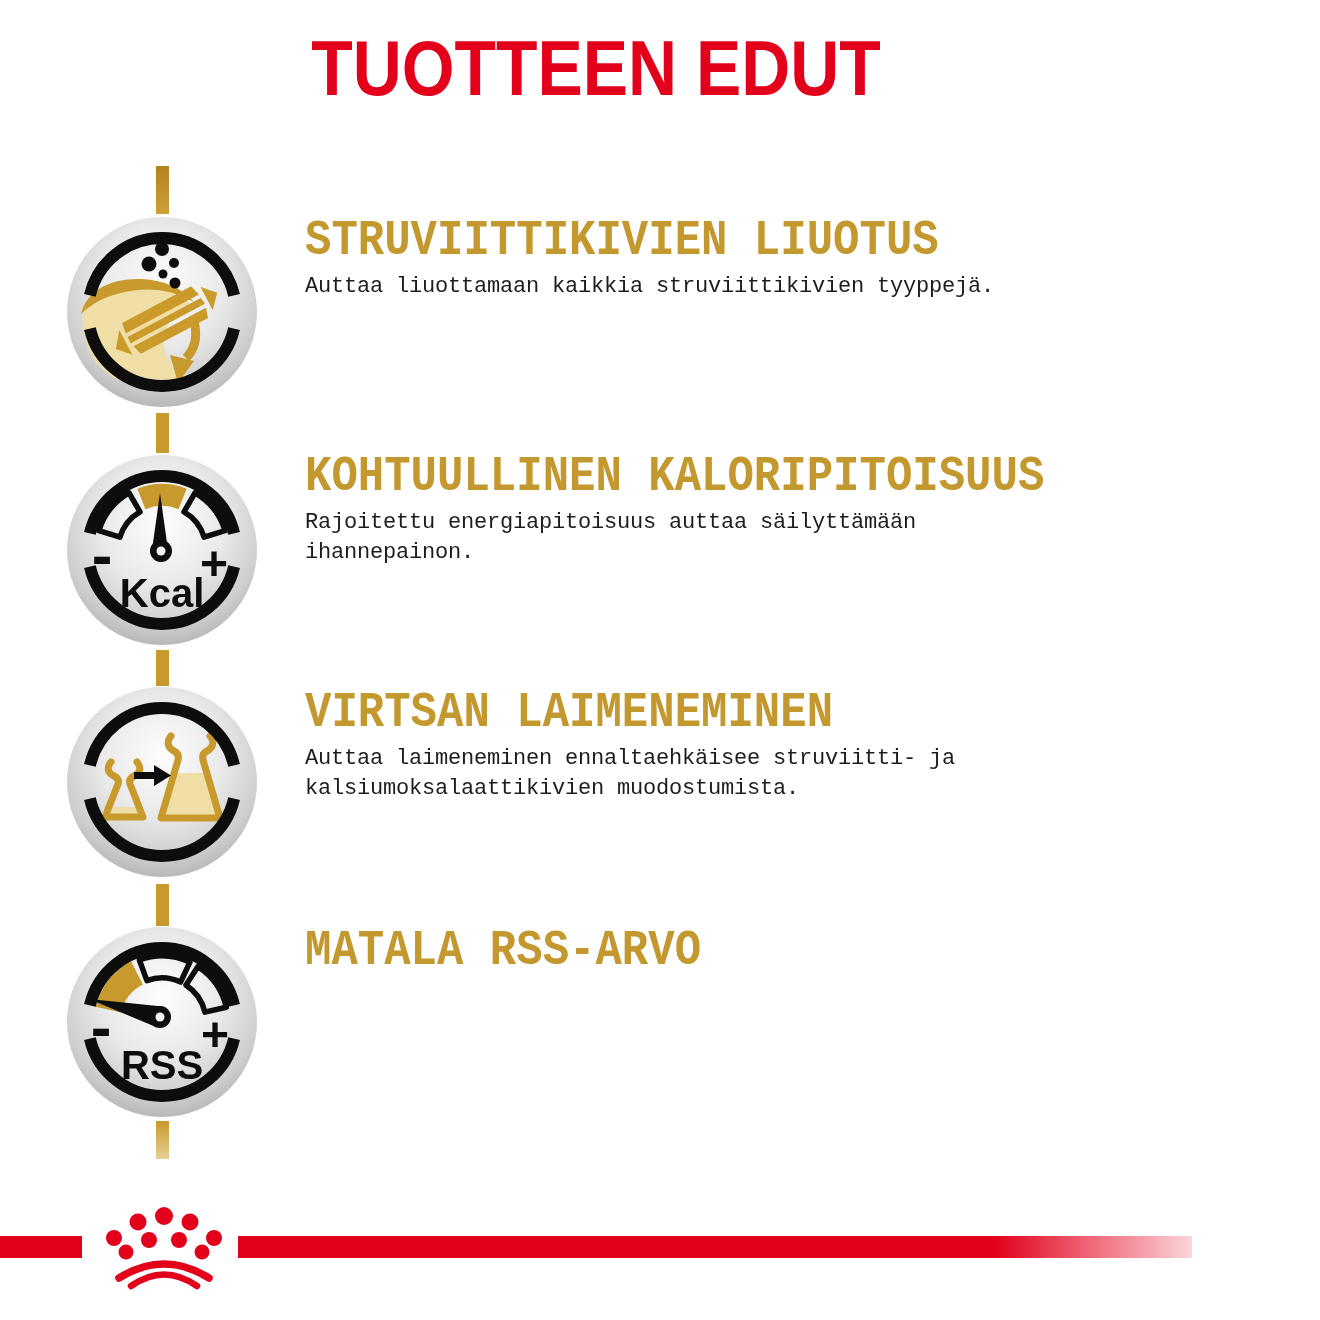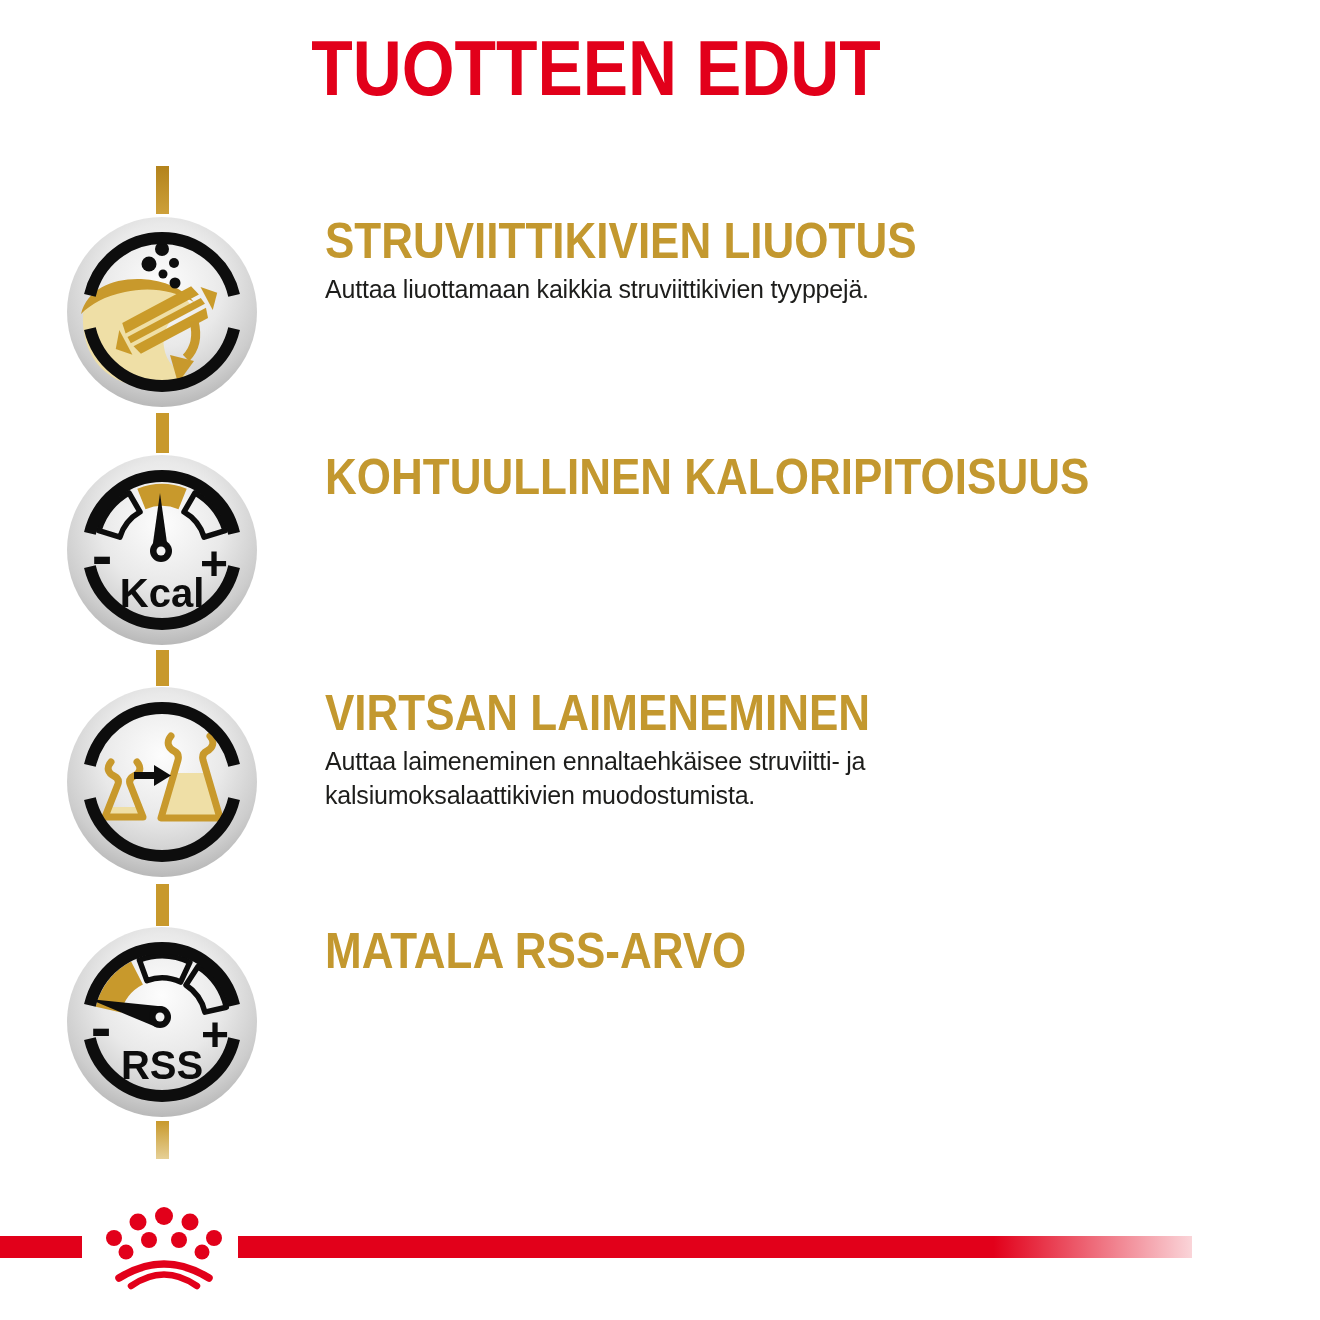--- a/index.html
+++ b/index.html
@@ -5,24 +5,24 @@
   html,body{margin:0;padding:0;background:#fff;}
   .page{position:relative;width:1192px;height:1320px;background:#fff;overflow:hidden;
         font-family:"Liberation Sans","DejaVu Sans",sans-serif;}
   .title{position:absolute;top:28px;left:0;width:100%;text-align:center;margin:0;
          font-size:78px;font-weight:bold;letter-spacing:0;line-height:1.05;
          transform:scaleX(0.87);transform-origin:center;color:#E2001A;}
   .connector{position:absolute;left:156px;width:13px;background:#C8992C;}
   .connector.fade-top{background:linear-gradient(to bottom,#B3831C,#CDA03A);}
   .connector.fade-bottom{background:linear-gradient(to bottom,#C8992C,#E6D096);}
   .icon{position:absolute;left:67px;width:190px;height:190px;}
-  .benefit-text{position:absolute;left:325px;width:960px;}
+  .benefit-text{position:absolute;left:305px;width:960px;font-family:Liberation Mono, monospace;}
   .benefit-text h2{margin:0;font-size:50px;font-weight:bold;line-height:1.0;color:#C3982F;
                    transform:scaleX(0.88);transform-origin:left;white-space:nowrap;}
-  .benefit-text p{margin:6px 0 0 0;font-size:25px;line-height:1.36;color:#1D1D1B;
+  .benefit-text p{margin:6px 0 0 0;font-size:22px;line-height:1.36;color:#1D1D1B;
                   white-space:pre-line;letter-spacing:-0.2px;}
   .bar{position:absolute;top:1236px;height:22px;background:#E2001A;}
   .bar.bar-left{left:0;width:82px;}
   .bar.bar-right{left:238px;width:994px;
        background:linear-gradient(to right,#E2001A 0%,#E2001A 76%,rgba(226,0,26,0) 100%);}
   .crown{position:absolute;left:86px;top:1202px;}
   svg text{font-family:"Liberation Sans","DejaVu Sans",sans-serif;}
 </style>
 </head>
 <body>
@@ -142,20 +142,22 @@
       <path d="M167.1,111.6 A74,74 0 0 1 22.9,111.6" stroke="#0D0D0D" stroke-width="12" fill="none"></path>
     </svg>
   </div>
 
   <div class="benefit-text" style="top:216px;">
     <h2>STRUVIITTIKIVIEN LIUOTUS</h2>
     <p>Auttaa liuottamaan kaikkia struviittikivien tyyppejä.</p>
   </div>
   <div class="benefit-text" style="top:452px;">
     <h2>KOHTUULLINEN KALORIPITOISUUS</h2>
+    <p>Rajoitettu energiapitoisuus auttaa säilyttämään
+ihannepainon.</p>
   </div>
   <div class="benefit-text" style="top:688px;">
     <h2>VIRTSAN LAIMENEMINEN</h2>
     <p>Auttaa laimeneminen ennaltaehkäisee struviitti- ja
 kalsiumoksalaattikivien muodostumista.</p>
   </div>
   <div class="benefit-text" style="top:926px;">
     <h2>MATALA RSS-ARVO</h2>
   </div>
 

